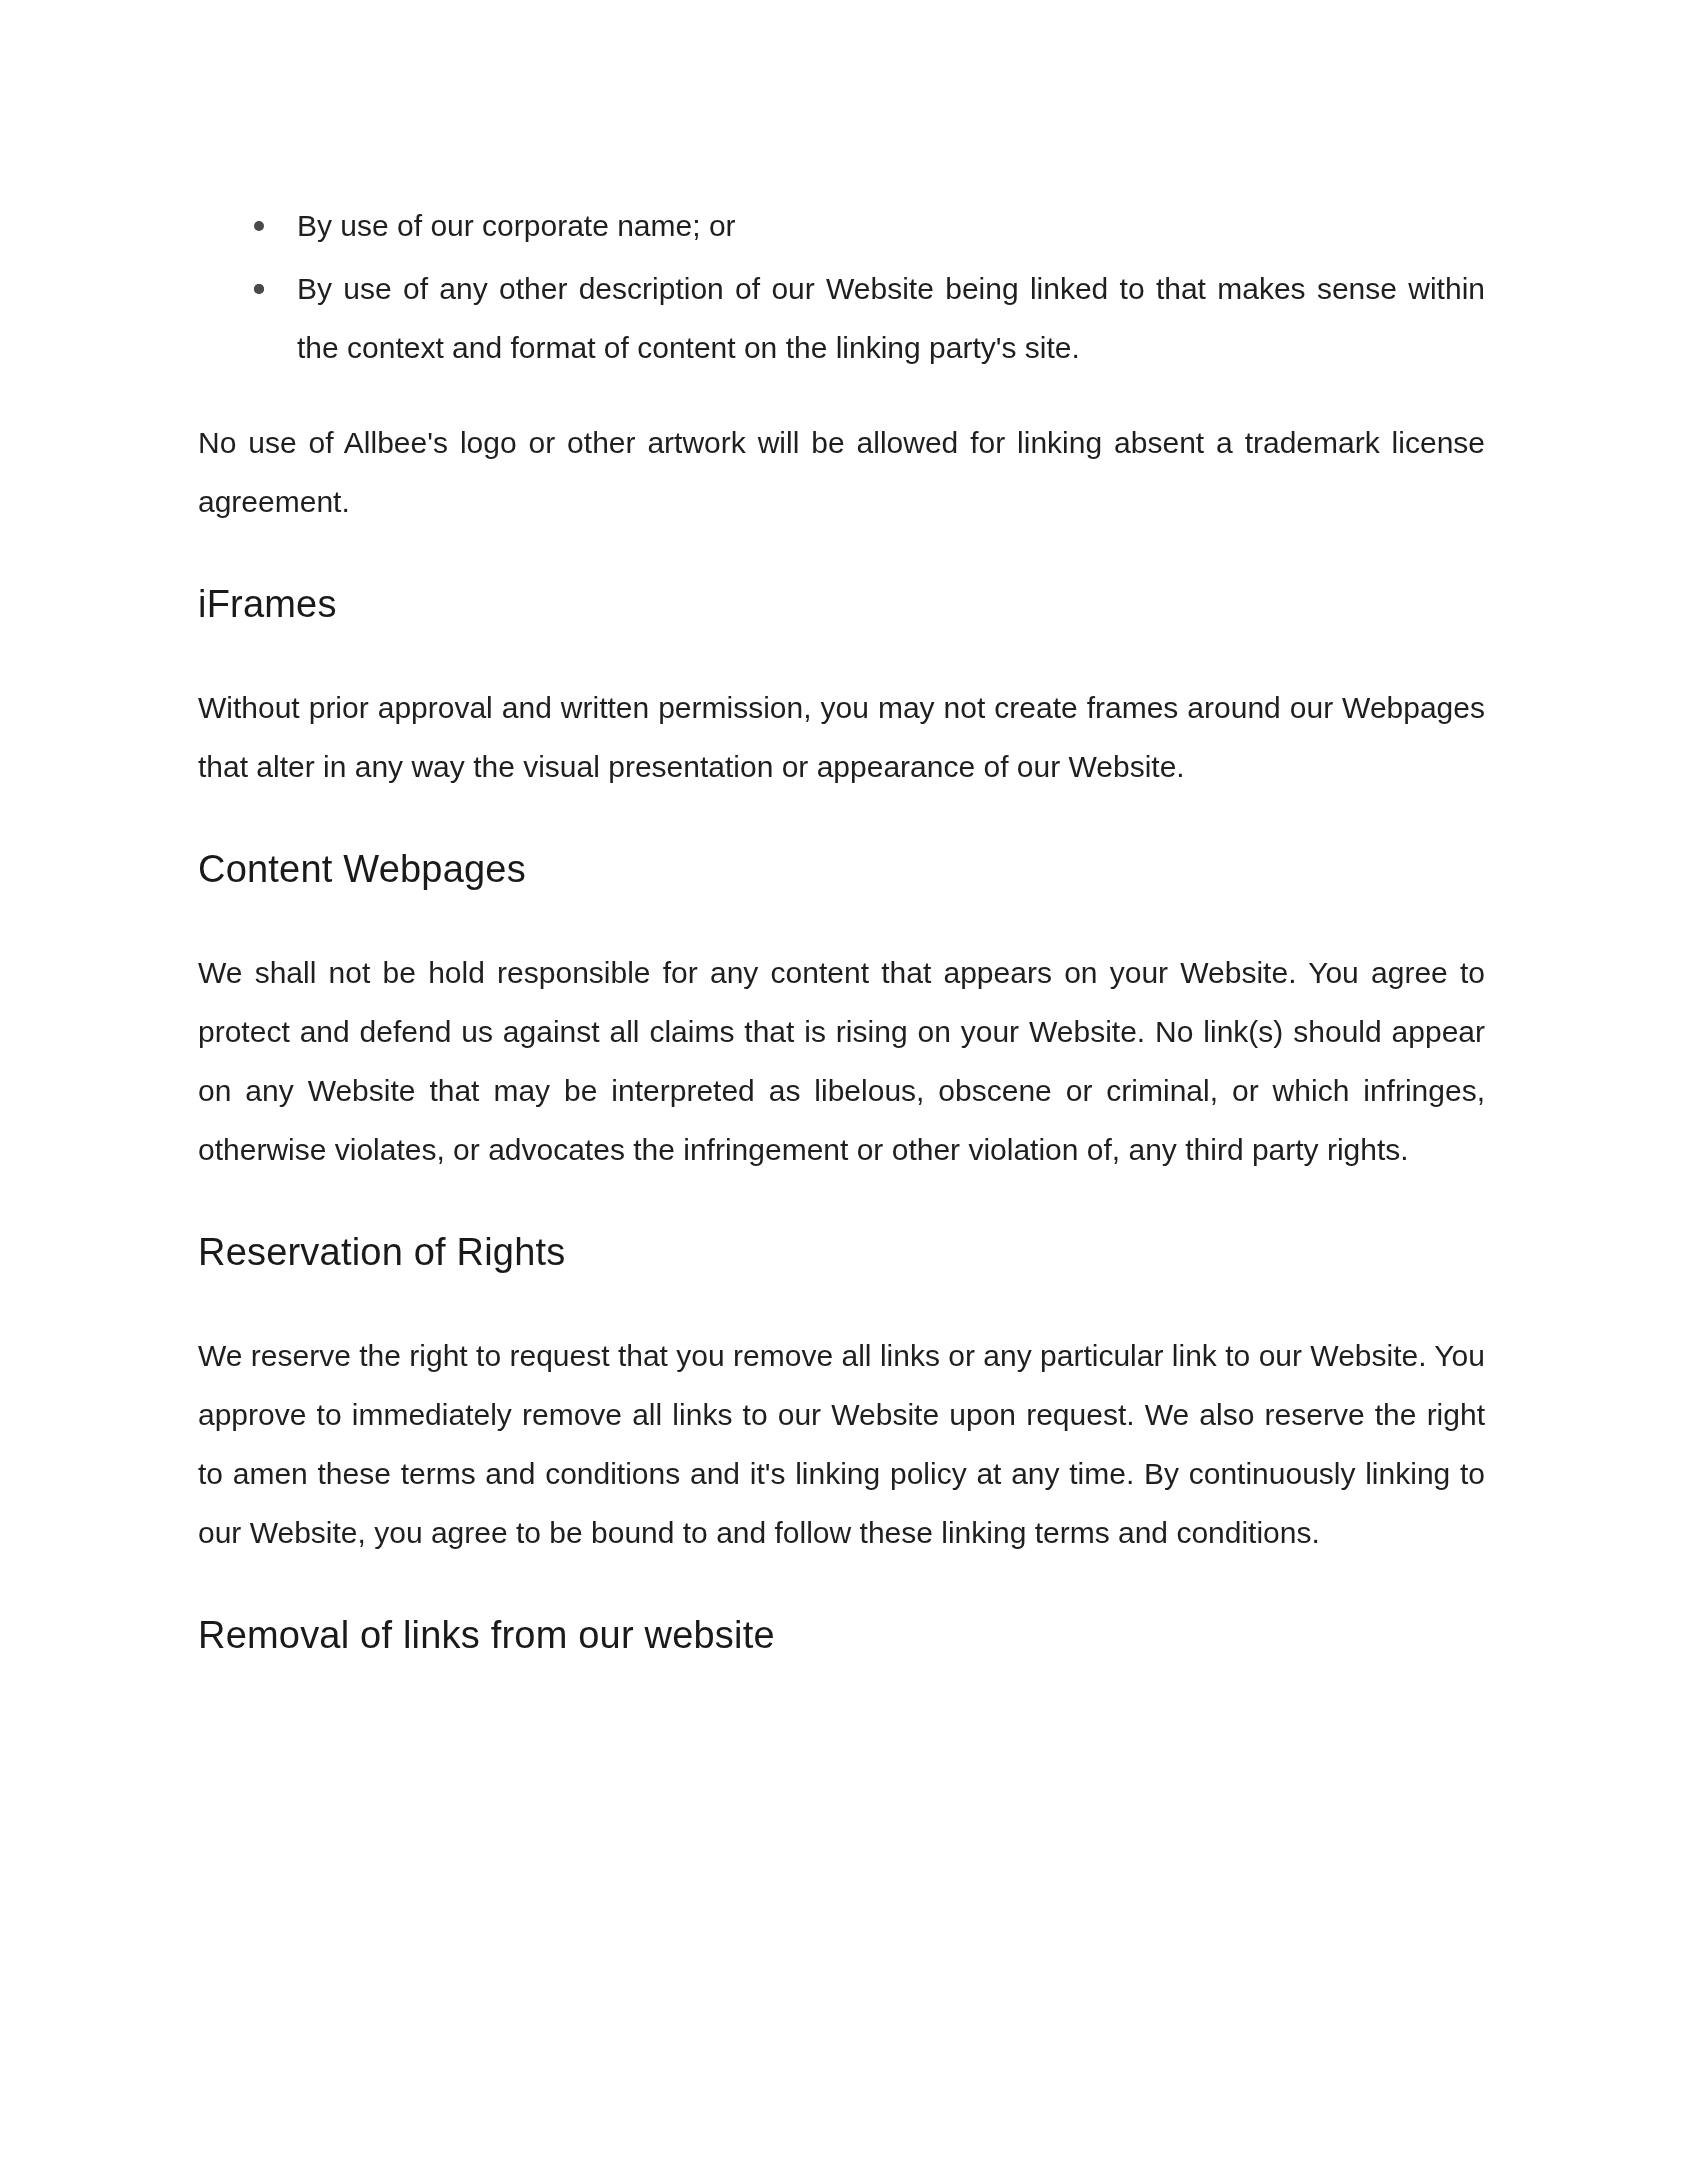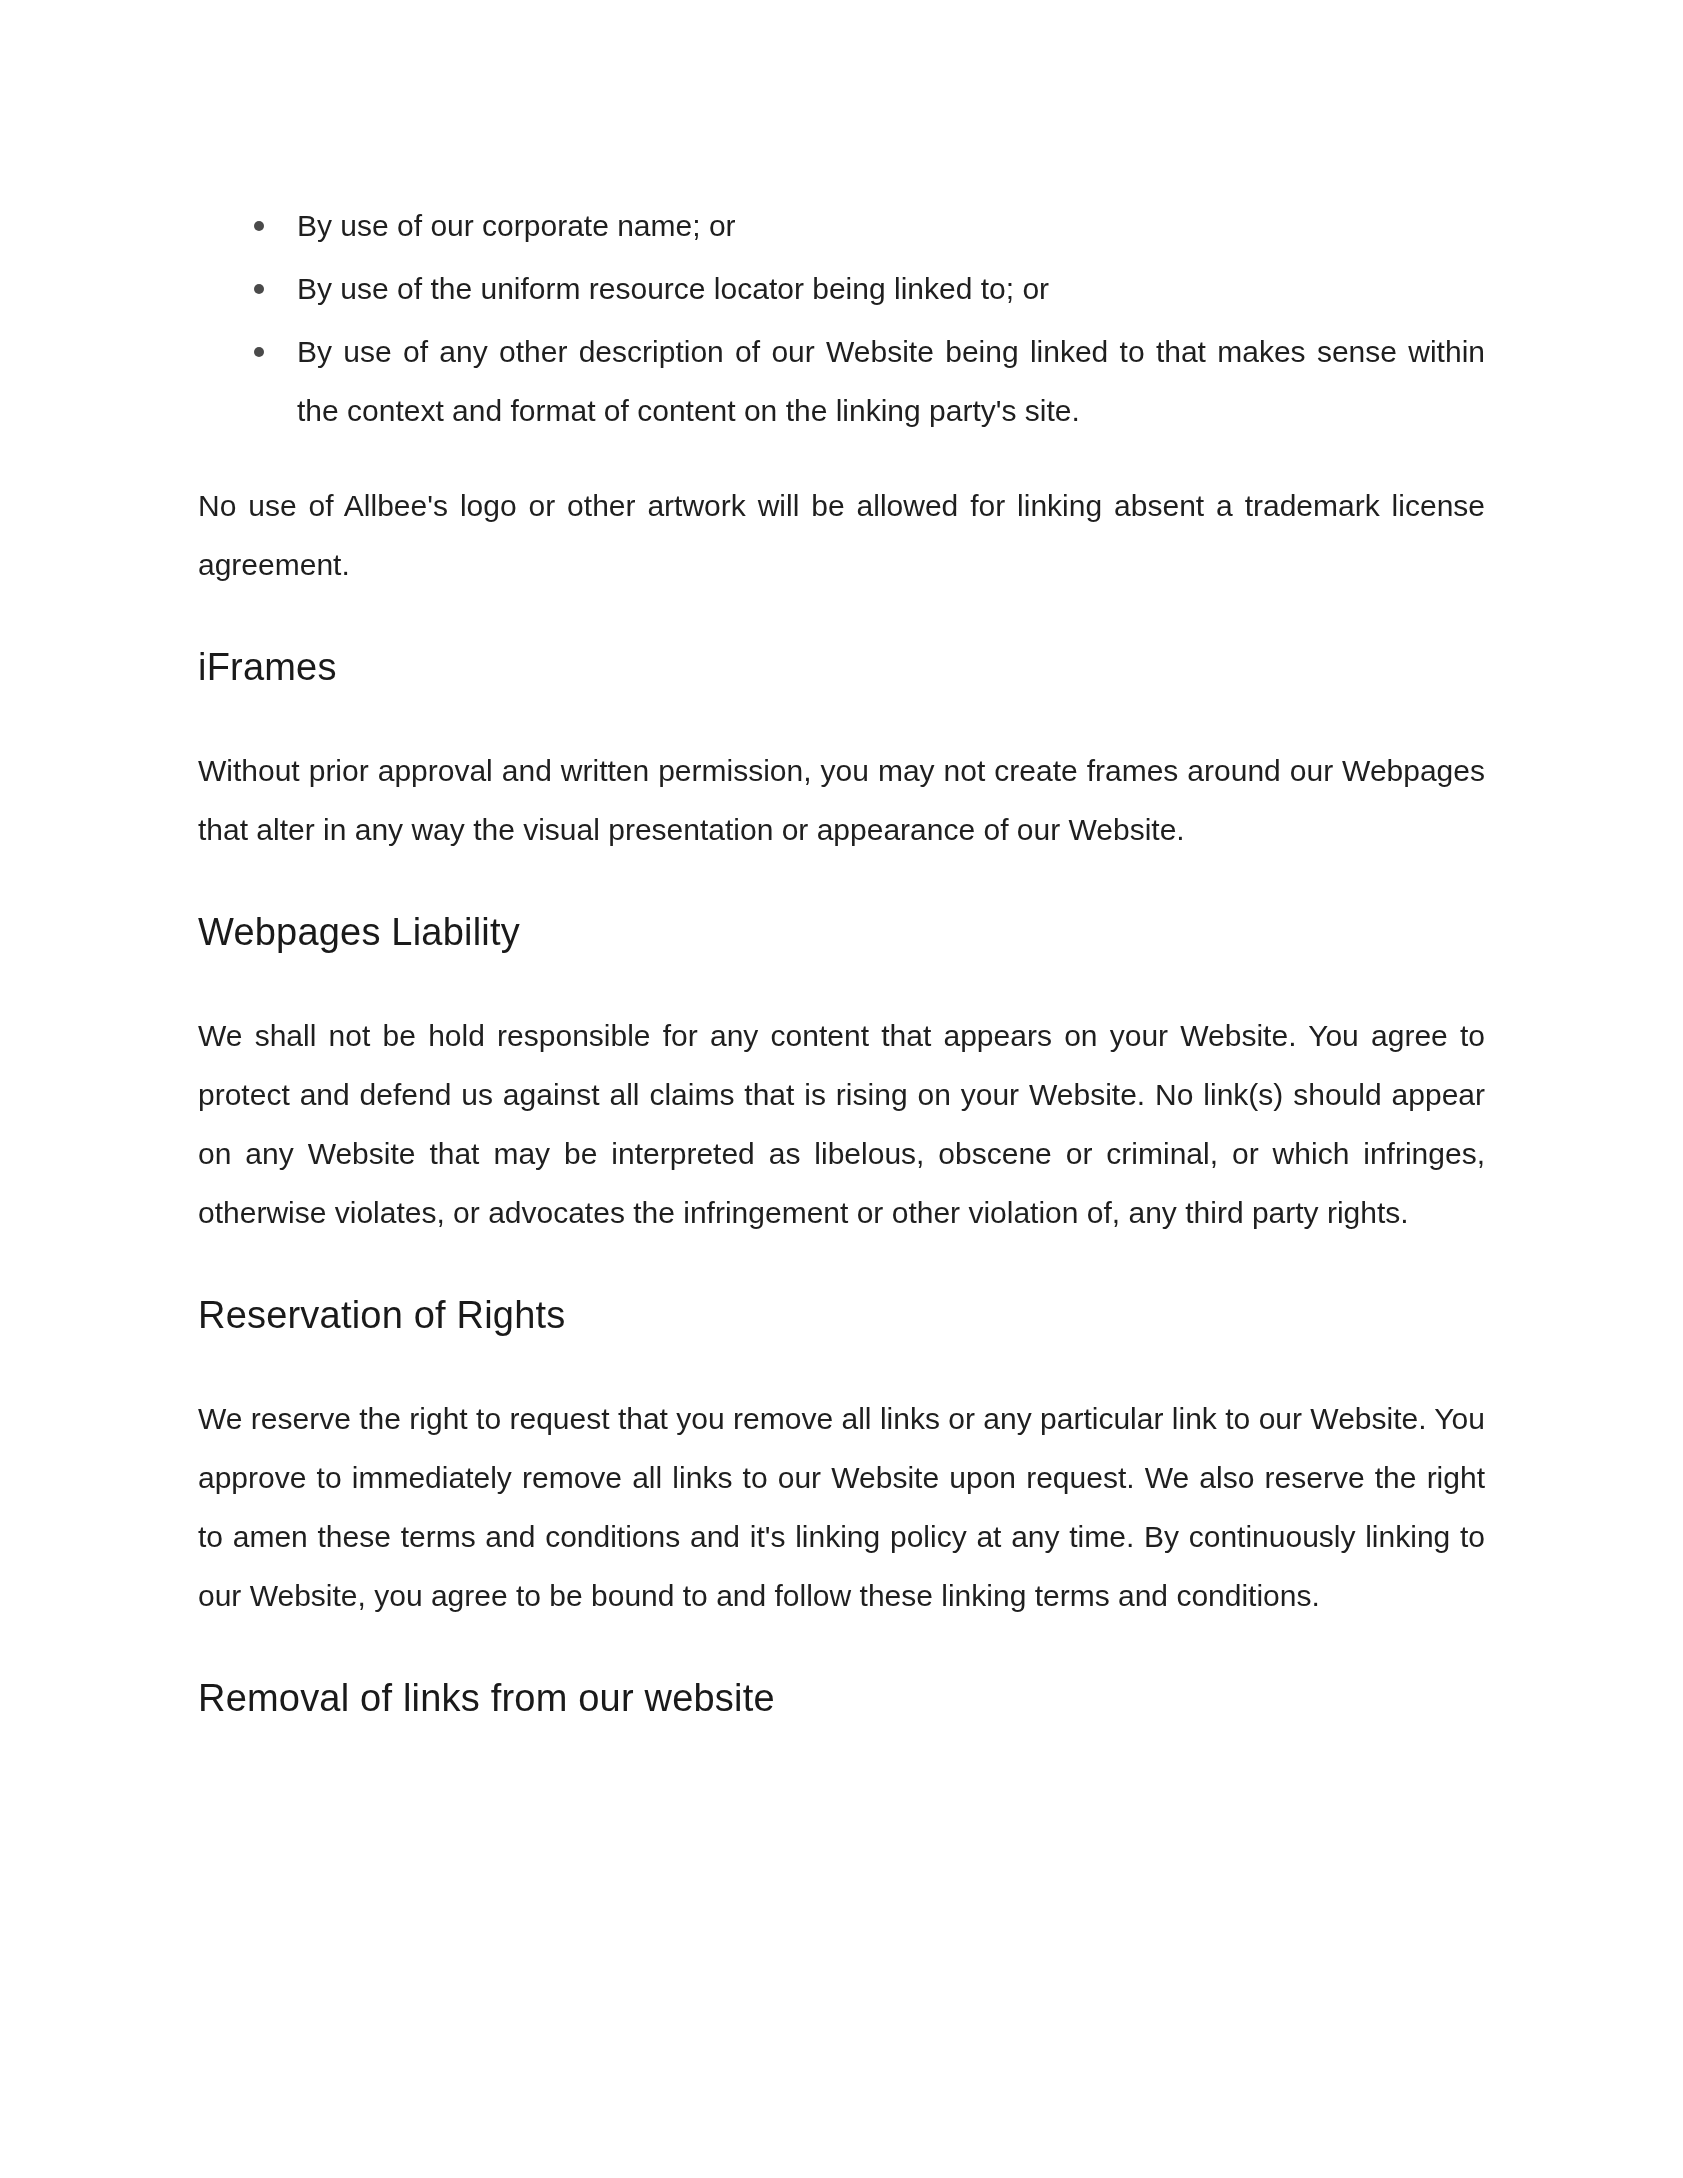--- a/index.html
+++ b/index.html
@@ -64,34 +64,33 @@
 
 <div class="page">
 
   <ul class="bullet-list">
     <li>
       <span class="bullet-dot"></span>
       <span>By use of our corporate name; or</span>
     </li>
     <li>
       <span class="bullet-dot"></span>
-      <span>By use of the uniform resource locator being linked to; or</span>
     </li>
     <li>
       <span class="bullet-dot"></span>
       <span>By use of any other description of our Website being linked to that makes sense within the context and format of content on the linking party's site.</span>
     </li>
   </ul>
 
   <p class="body-para"><span>No use of </span><span class="bold-run">Allbee's</span><span> logo or other artwork will be allowed for linking absent a trademark license agreement.</span></p>
 
   <h3 class="section-heading">iFrames</h3>
   <p class="body-para">Without prior approval and written permission, you may not create frames around our Webpages that alter in any way the visual presentation or appearance of our Website.</p>
 
-  <h3 class="section-heading">Webpages Liability</h3>
+  <h3 class="section-heading">Content Webpages</h3>
   <p class="body-para">We shall not be hold responsible for any content that appears on your Website. You agree to protect and defend us against all claims that is rising on your Website. No link(s) should appear on any Website that may be interpreted as libelous, obscene or criminal, or which infringes, otherwise violates, or advocates the infringement or other violation of, any third party rights.</p>
 
   <h3 class="section-heading">Reservation of Rights</h3>
   <p class="body-para">We reserve the right to request that you remove all links or any particular link to our Website. You approve to immediately remove all links to our Website upon request. We also reserve the right to amen these terms and conditions and it's linking policy at any time. By continuously linking to our Website, you agree to be bound to and follow these linking terms and conditions.</p>
 
   <h3 class="section-heading">Removal of links from our website</h3>
 
 </div>
 
 

